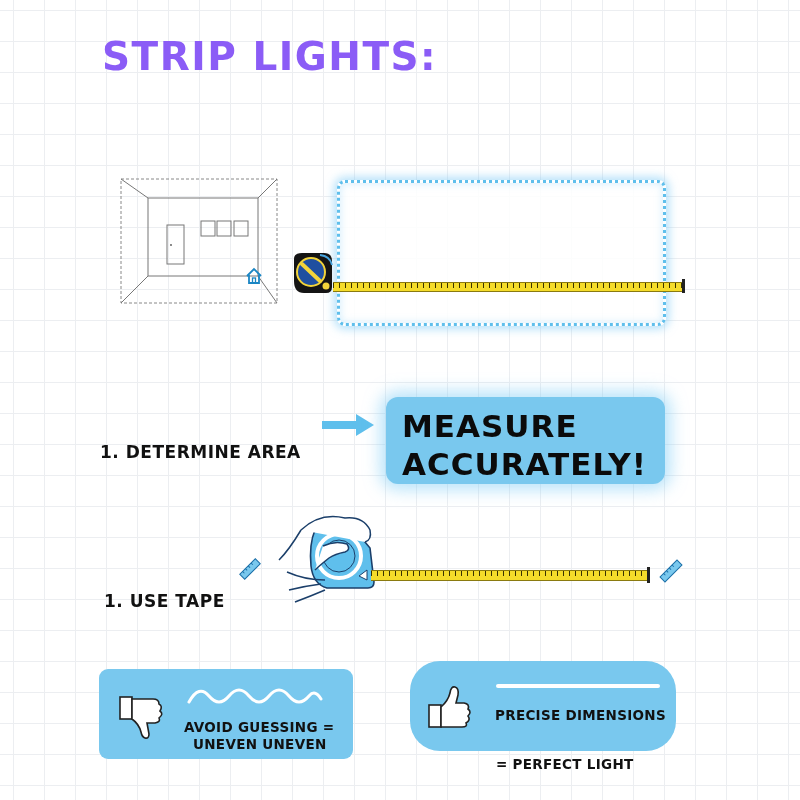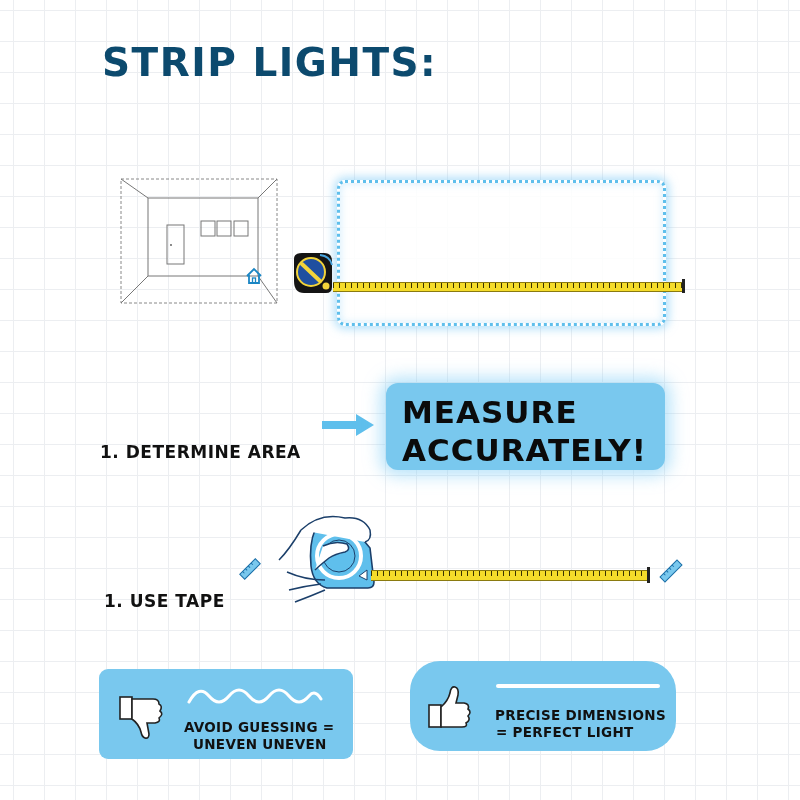--- a/index.html
+++ b/index.html
@@ -8,21 +8,21 @@
     background-color:#ffffff;
     background-image:
       linear-gradient(to right, #eceef1 1px, transparent 1px),
       linear-gradient(to bottom, #eceef1 1px, transparent 1px);
     background-size:31px 31px;
     background-position:13px 10px;
     font-family:"DejaVu Sans", sans-serif;
   }
   .abs { position:absolute; }
   .title {
-    left:102px; top:38px; color:#0c4a6e; font-weight:bold;
+    left:102px; top:32px; color:#8b5cf6; font-weight:bold;
     font-size:39px; line-height:50px; letter-spacing:1.5px;
     font-family:"DejaVu Sans", sans-serif;
   }
   .title div { white-space:nowrap; }
 
   
   .tape {
     background:#f5dc2a; border-top:1px solid #8a7a10; border-bottom:1px solid #8a7a10;
     background-image: repeating-linear-gradient(to right, #3a3300 0 1px, transparent 1px 6px);
     background-size: 100% 5px; background-repeat:repeat-x; background-position:0 0;
@@ -97,21 +97,21 @@
 </div>
 
 <div class="abs step-label" style="left:100px; top:414px;">1. DETERMINE AREA</div>
 <div class="abs" style="left:322px; top:414px; width:52px; height:22px;">
   <svg width="52" height="22" viewBox="0 0 52 22">
     <rect x="0" y="7" width="36" height="8" fill="#5fbfec"></rect>
     <polygon points="34,0 52,11 34,22" fill="#5fbfec"></polygon>
   </svg>
 </div>
 
-<div class="abs callout" style="left:386px; top:383px; width:279px; height:87px;">
+<div class="abs callout" style="left:386px; top:397px; width:279px; height:87px;">
   <div>MEASURE</div>
   <div>ACCURATELY!</div>
 </div>
 
 <div class="abs step-label" style="left:104px; top:563px;">1. USE TAPE</div>
 <div class="abs" style="left:238px; top:557px; width:24px; height:24px;">
   <svg width="24" height="24" viewBox="0 0 24 24">
     <g transform="rotate(-45 12 12)">
       <rect x="1" y="8.5" width="22" height="7" fill="#79c8ee" stroke="#1b6fa8" stroke-width="1"></rect>
       <line x1="5" y1="8.5" x2="5" y2="11" stroke="#1b6fa8"></line>
@@ -172,15 +172,15 @@
 <div class="abs card" style="left:410px; top:661px; width:266px; height:90px;border-radius:30px;">
   <div class="abs" style="left:18px; top:22px; width:46px; height:48px;">
     <svg width="46" height="48" viewBox="0 0 46 48">
       <rect x="1" y="22" width="12" height="22" fill="#fff" stroke="#222" stroke-width="1.6"></rect>
       <path d="M13 24 Q20 18 22 10 Q23 3 27 4 Q31 5 30 12 L28 20 L36 20 Q42 21 40 26 Q44 29 40 33 Q43 37 38 40 Q40 44 34 44 L13 44 Z" fill="#fff" stroke="#222" stroke-width="1.6"></path>
     </svg>
   </div>
   <div class="abs" style="left:86px; top:23px; width:164px; height:4px; background:#fff; border-radius:2px;"></div>
   <div class="abs card-text" style="left:85px; top:46px;">
     <div>PRECISE DIMENSIONS</div>
-    <div style="padding-left:1px;">= PERFECT LIGHT</div>
+    <div style="padding-left:1px;margin-top:32px;">= PERFECT LIGHT</div>
   </div>
 </div>
 
 </body></html>

